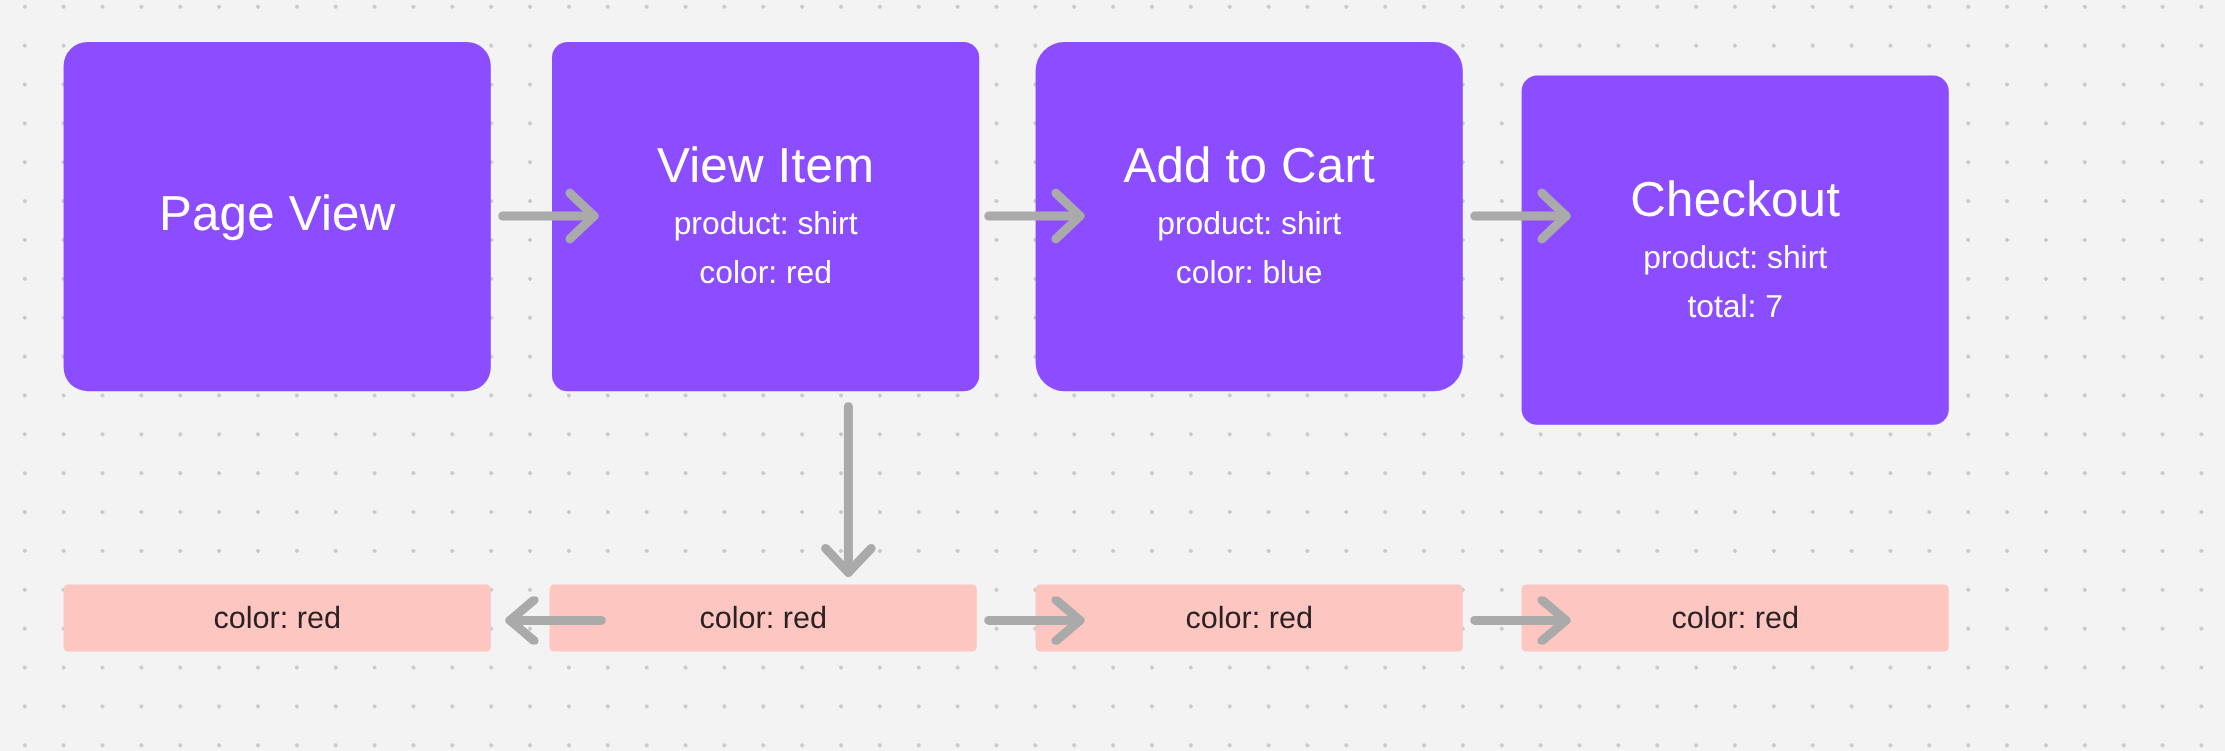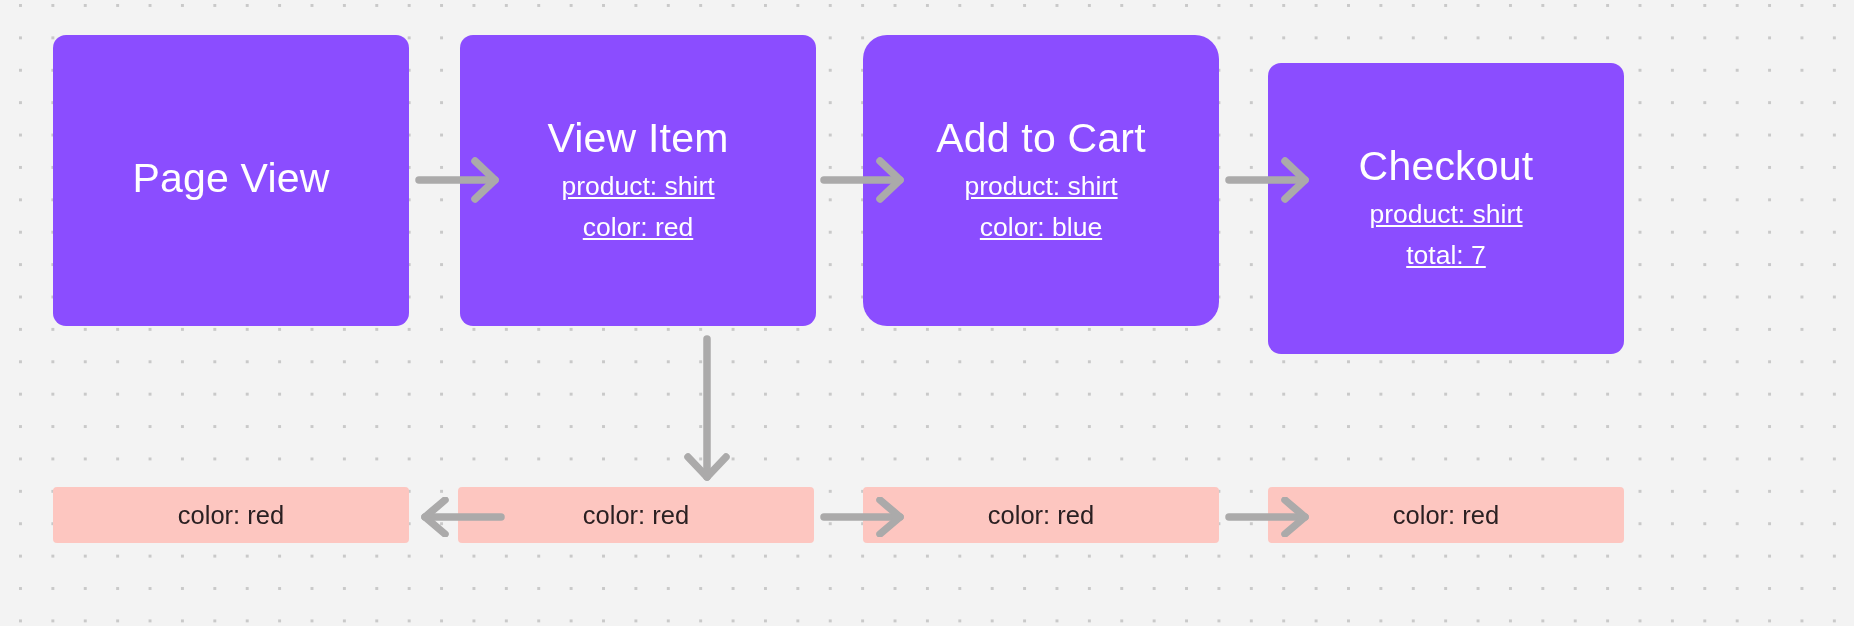--- a/index.html
+++ b/index.html
@@ -45,30 +45,30 @@
     font-weight: 400;
     line-height: 1.18;
     letter-spacing: 0.2px;
     white-space: nowrap;
   }
   .event-props {
     display: flex;
     flex-direction: column;
     align-items: center;
     margin-top: 4px;
-    text-decoration: underline;
   }
   .event-prop {
     font-size: 26.5px;
     font-weight: 400;
     line-height: 1.54;
     white-space: nowrap;
   }
   .event-node.no-props {
     justify-content: center;
+    border-radius: 20px;
   }
 
   #event-0 { left: 53px; }
   #event-1 { left: 460px; }
   #event-2 { left: 863px; border-radius: 24px; }
   #event-3 { left: 1268px; margin-top: 28px; }
 
   
   .prop-node {
     position: absolute;

